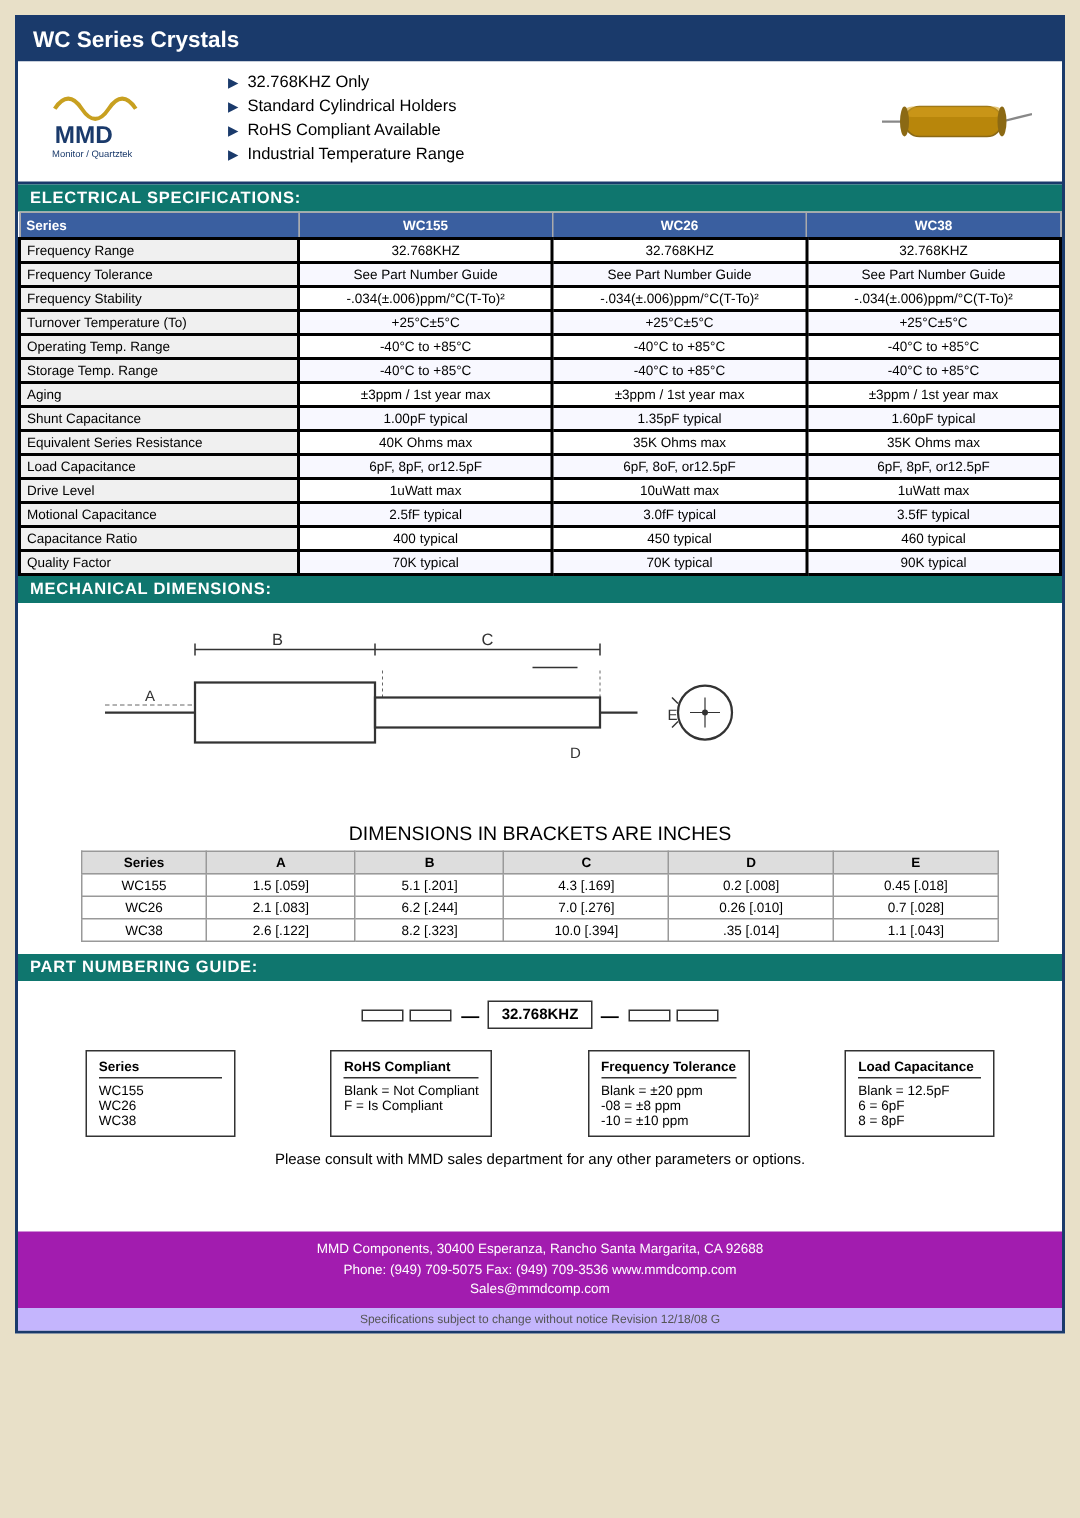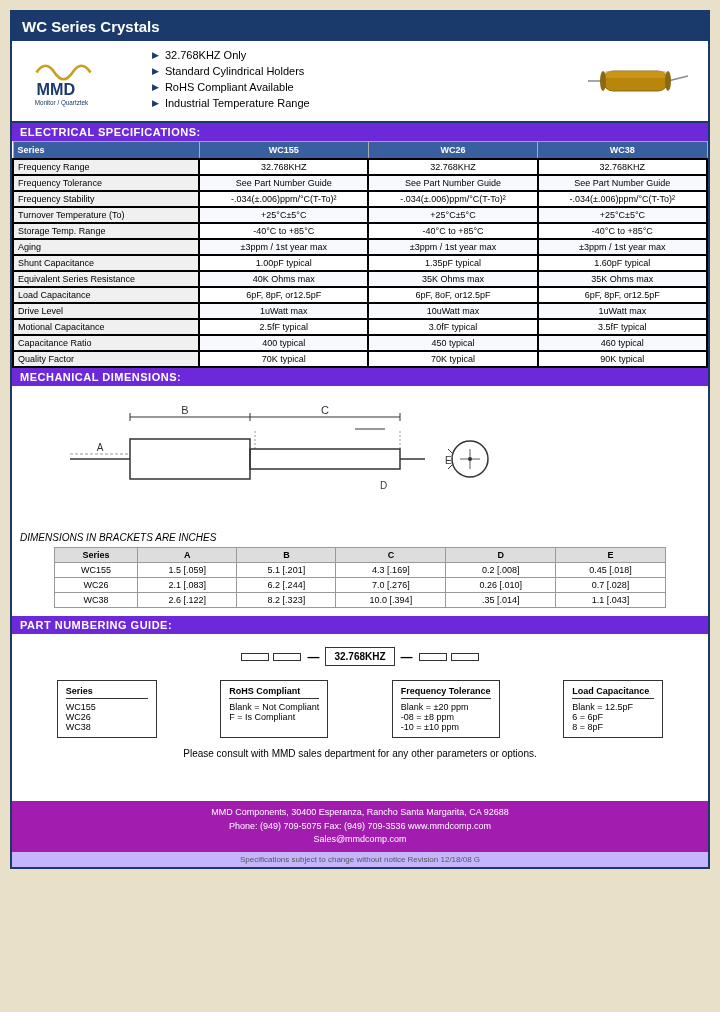--- a/index.html
+++ b/index.html
@@ -63,21 +63,21 @@
       font-size: 9px;
     }
     .crystal-img {
       width: 120px;
       display: flex;
       justify-content: center;
       align-items: center;
     }
     
     .section-header {
-      background: #6d28d9;
+      background: #0f766e;
       color: #fff;
       padding: 3px 8px;
       font-size: 11px;
       font-weight: bold;
       letter-spacing: 0.5px;
     }
     
     .specs-table {
       width: 100%;
       border-collapse: collapse;
@@ -131,24 +131,23 @@
       border: 1px solid #999;
       padding: 2px 4px;
       text-align: center;
     }
     .dim-table td {
       border: 1px solid #999;
       padding: 2px 4px;
       text-align: center;
     }
     .dim-note {
-      text-align: left;
-      font-size: 10px;
+      text-align: center;
+      font-size: 13px;
       margin-bottom: 4px;
-      font-style: italic;
     }
     
     .part-numbering-section {
       padding: 8px;
       background: #fff;
     }
     .part-diagram {
       display: flex;
       flex-direction: column;
       align-items: center;
@@ -289,20 +288,26 @@
             <td class="param-label">Frequency Stability</td>
             <td>-.034(±.006)ppm/°C(T-To)²</td>
             <td>-.034(±.006)ppm/°C(T-To)²</td>
             <td>-.034(±.006)ppm/°C(T-To)²</td>
           </tr>
           <tr>
             <td class="param-label">Turnover Temperature (To)</td>
             <td>+25°C±5°C</td>
             <td>+25°C±5°C</td>
             <td>+25°C±5°C</td>
+          </tr>
+          <tr>
+            <td class="param-label">Operating Temp. Range</td>
+            <td>-40°C to +85°C</td>
+            <td>-40°C to +85°C</td>
+            <td>-40°C to +85°C</td>
           </tr>
           <tr>
             <td class="param-label">Storage Temp. Range</td>
             <td>-40°C to +85°C</td>
             <td>-40°C to +85°C</td>
             <td>-40°C to +85°C</td>
           </tr>
           <tr>
             <td class="param-label">Aging</td>
             <td>±3ppm / 1st year max</td>

